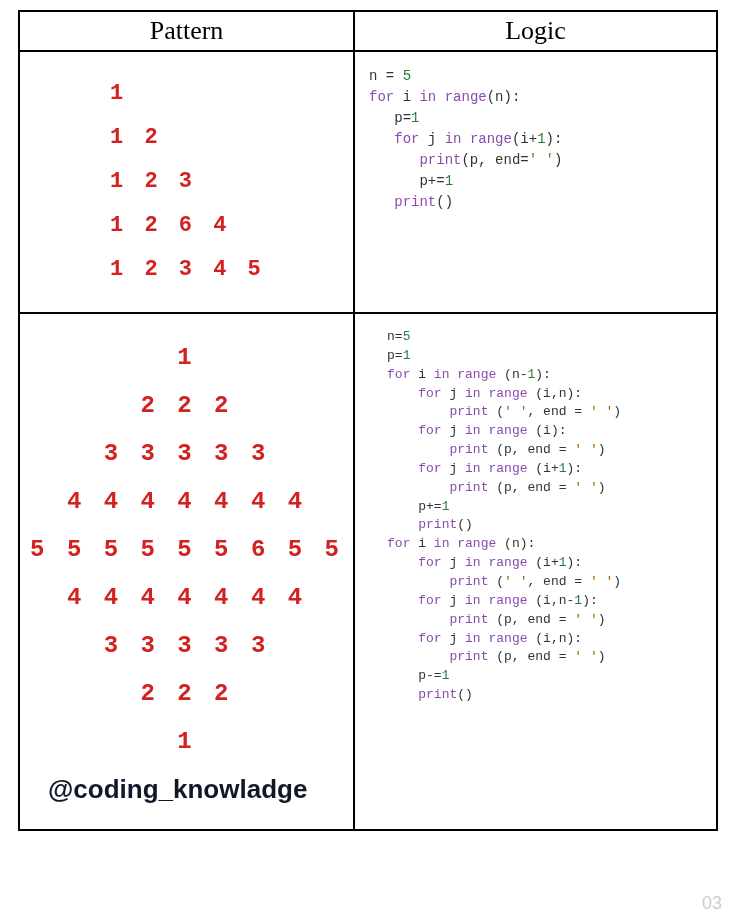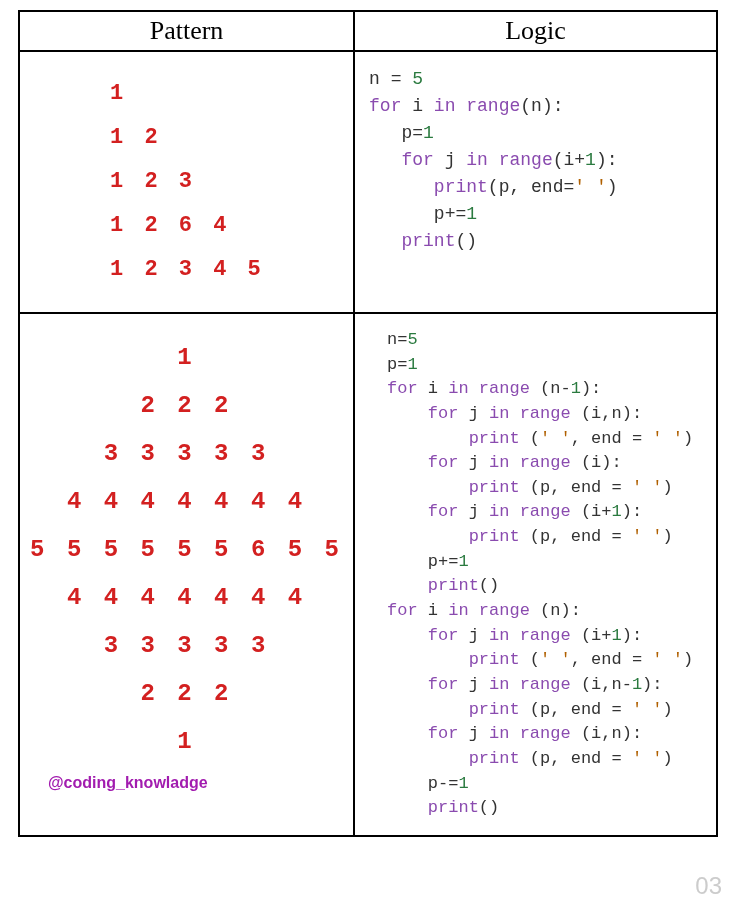--- a/index.html
+++ b/index.html
@@ -28,21 +28,21 @@
       padding: 4px 0;
     }
     .pattern-cell {
       width: 48%;
       padding: 20px 10px;
       text-align: center;
     }
     .logic-cell {
       width: 52%;
       padding: 14px 8px 14px 14px;
-      font-size: 18px;
+      font-size: 14px;
       line-height: 1.5;
     }
     .pattern1 {
       color: #d32020;
       font-weight: bold;
       font-size: 22px;
       line-height: 2.0;
       letter-spacing: 4px;
       text-align: left;
       padding-left: 80px;
@@ -57,34 +57,34 @@
     }
     .code { white-space: pre; color: #333; }
     .kw { color: #8a4baf; }
     .fn { color: #8a4baf; }
     .num { color: #2a7a3f; }
     .str { color: #b06000; }
     .op { color: #333; }
     .handle {
       font-family: Arial, sans-serif;
       font-weight: bold;
-      font-size: 16px;
-      color: #a21caf;
+      font-size: 26px;
+      color: #0f172a;
       text-align: left;
       padding: 8px 0 4px 18px;
     }
     .pagenum {
       position: absolute;
-      bottom: 20px;
+      bottom: 6px;
       right: 14px;
       color: #ccc;
       font-family: Arial, sans-serif;
-      font-size: 24px;
+      font-size: 18px;
     }
-    .row2 .logic-cell { font-size: 17px; line-height: 1.45; padding-left: 32px; }
+    .row2 .logic-cell { font-size: 13px; line-height: 1.45; padding-left: 32px; }
   </style>
 </head>
 <body>
 
 <table class="table">
   <tbody>
       <tr>
     <th>Pattern</th>
     <th>Logic</th>
   </tr>

